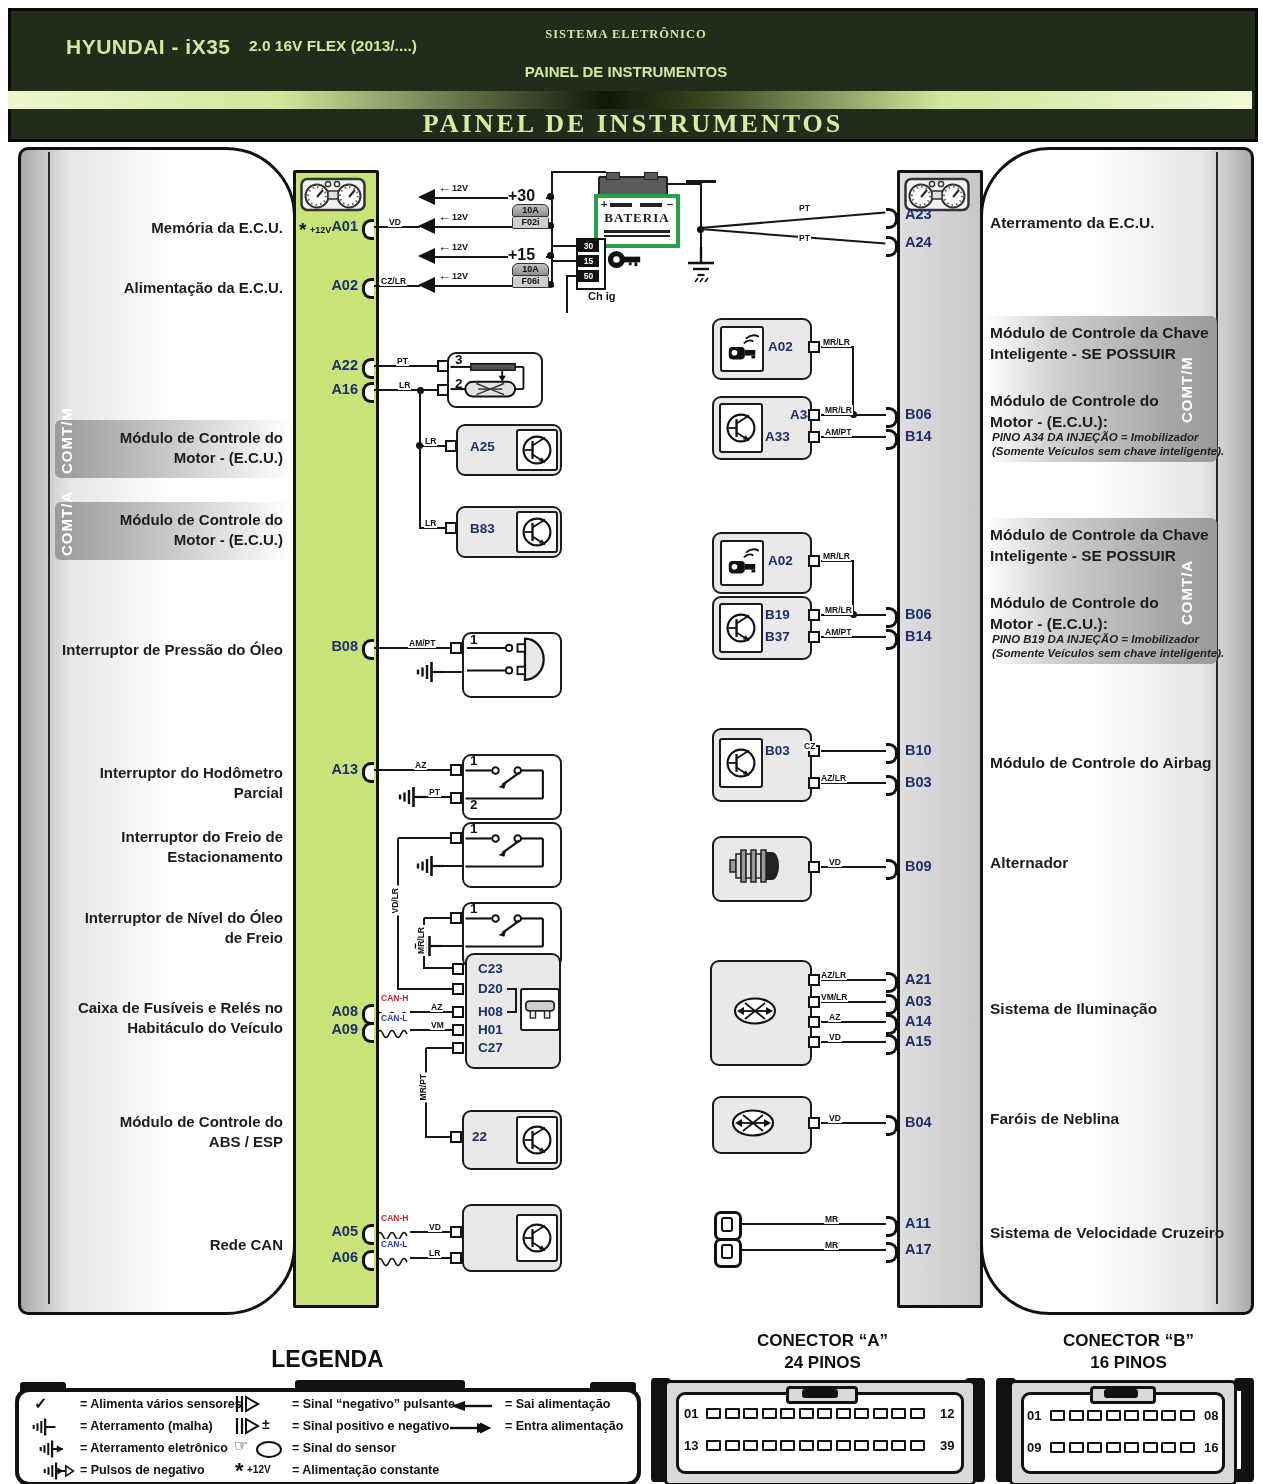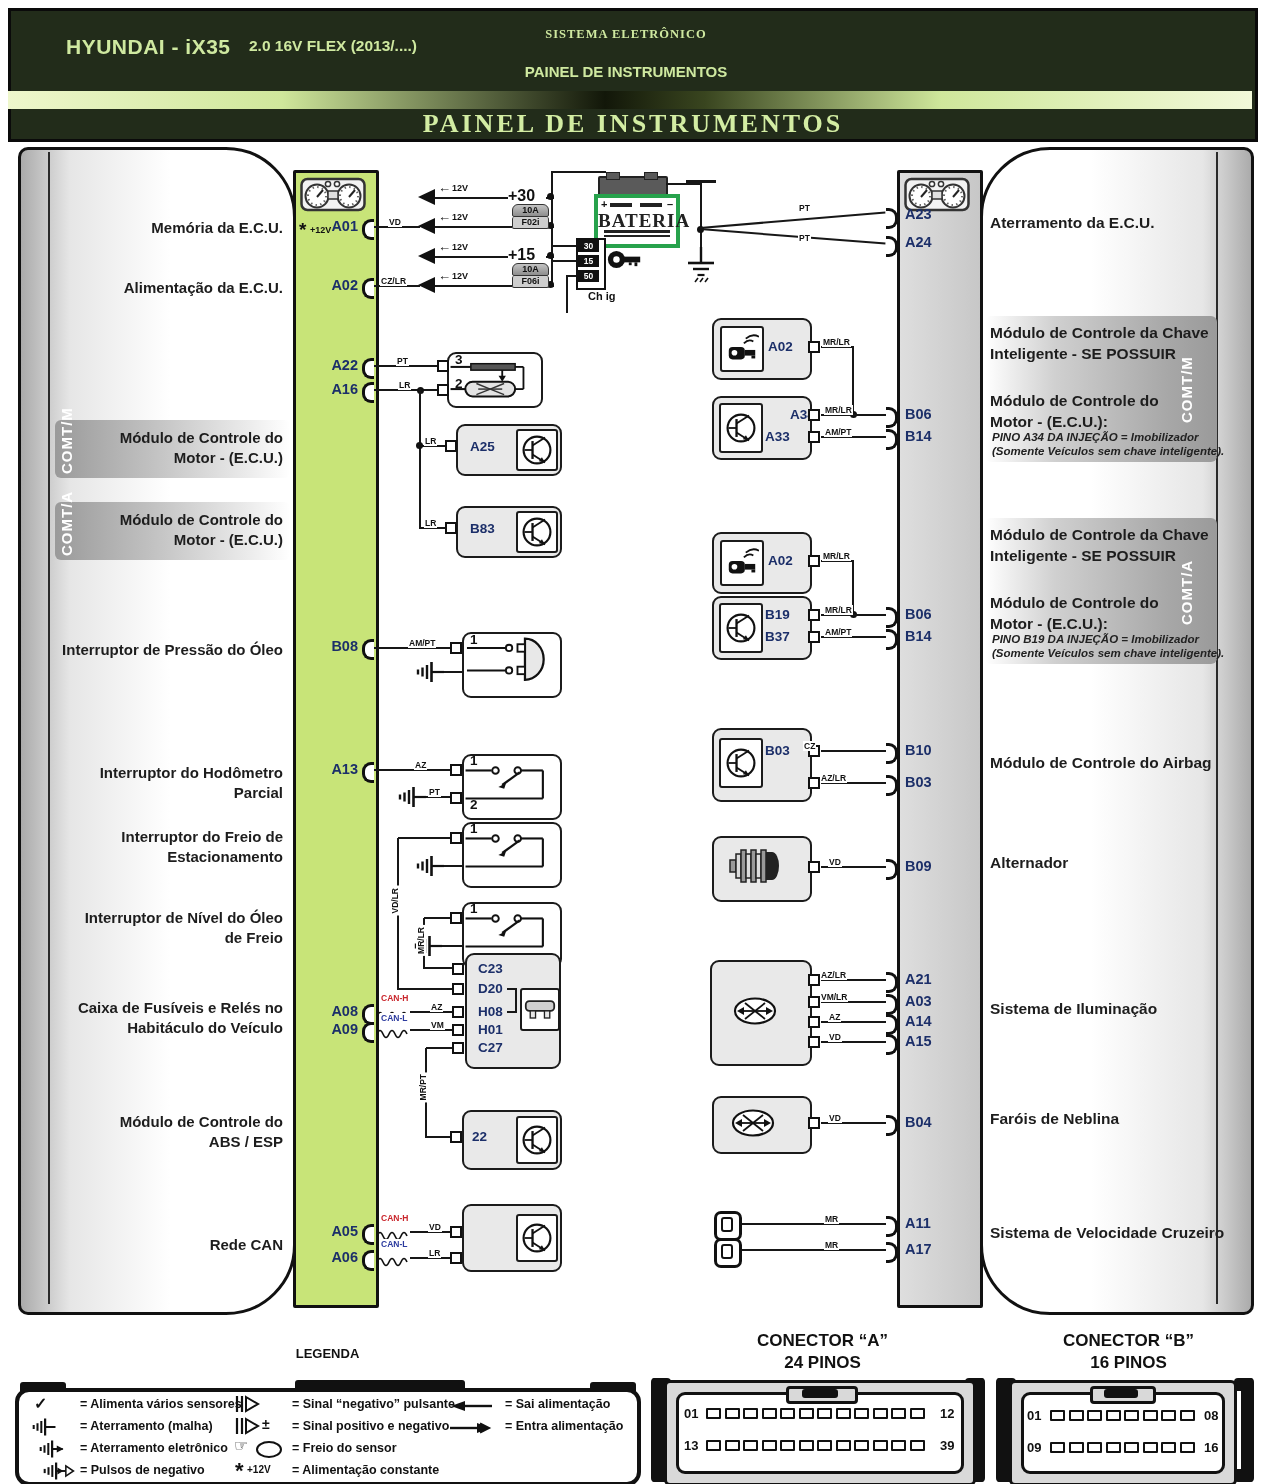--- a/index.html
+++ b/index.html
@@ -290,21 +290,21 @@
   <div class="hl" style="left:551px;top:171px;width:55px"></div>
   <div class="abs" style="left:598px;top:176px;width:66px;height:16px;background:#5a5a5a;border:2px solid #222;border-radius:2px">
     <span class="abs" style="left:6px;top:-6px;width:12px;height:6px;background:#5a5a5a;border:1.5px solid #222"></span>
     <span class="abs" style="left:44px;top:-6px;width:12px;height:6px;background:#5a5a5a;border:1.5px solid #222"></span>
   </div>
   <div class="abs" style="left:594px;top:194px;width:78px;height:46px;background:#fff;border:4px solid #27a24c">
     <span class="abs" style="left:3px;top:0;font-weight:bold;font-size:11px;color:#111">+</span>
     <span class="abs" style="right:3px;top:0;font-weight:bold;font-size:11px;color:#111">–</span>
     <span class="abs" style="left:12px;top:5px;width:22px;height:4px;background:#222"></span>
     <span class="abs" style="left:42px;top:5px;width:22px;height:4px;background:#222"></span>
-    <div class="abs" style="left:0;top:12px;width:78px;text-align:center;font-family:'Liberation Serif',serif;font-weight:bold;font-size:19px;color:#222;letter-spacing:1px">BATERIA</div>
+    <div class="abs" style="left:0;top:12px;width:78px;text-align:center;font-family:'Liberation Serif',serif;font-weight:bold;font-size:13px;color:#222;letter-spacing:1px">BATERIA</div>
     <span class="abs" style="left:6px;top:32px;width:66px;height:2.5px;background:#222"></span>
     <span class="abs" style="left:6px;top:37px;width:66px;height:2px;background:#222"></span>
   </div>
   <div class="hl" style="left:666px;top:183px;width:36px"></div>
   <div class="hl" style="left:686px;top:180px;width:30px;height:3px"></div>
   <div class="vl" style="left:700px;top:182px;height:66px"></div>
   <div class="dot" style="left:697px;top:226px"></div>
   <div class="hl" style="left:700px;top:227px;width:186px;transform:rotate(-4.8deg);transform-origin:0 50%"></div>
   <div class="hl" style="left:700px;top:228px;width:186px;transform:rotate(4.5deg);transform-origin:0 50%"></div>
   <div class="wl" style="left:798px;top:203px">PT</div>
@@ -646,21 +646,21 @@
   <div class="rlnote" style="top:430px"><span>PINO A34 DA INJEÇÃO = Imobilizador</span><br><span>(Somente Veículos sem chave inteligente).</span></div>
   <div class="rl" style="top:524px"><span>Módulo de Controle da Chave</span><br><span>Inteligente - SE POSSUIR</span></div>
   <div class="rl" style="top:592px"><span>Módulo de Controle do</span><br><span>Motor - (E.C.U.):</span></div>
   <div class="rlnote" style="top:632px"><span>PINO B19 DA INJEÇÃO = Imobilizador</span><br><span>(Somente Veículos sem chave inteligente).</span></div>
   <div class="rl" style="top:752px">Módulo de Controle do Airbag</div>
   <div class="rl" style="top:852px">Alternador</div>
   <div class="rl" style="top:998px">Sistema de Iluminação</div>
   <div class="rl" style="top:1108px">Faróis de Neblina</div>
   <div class="rl" style="top:1222px">Sistema de Velocidade Cruzeiro</div>
 
-  <div class="abs" style="left:15px;top:1346px;width:625px;text-align:center;font-weight:bold;font-size:13px;color:#111">LEGENDA</div>
+  <div class="abs" style="left:15px;top:1346px;width:625px;text-align:center;font-weight:bold;font-size:23px;color:#111">LEGENDA</div>
   <div class="tab" style="left:20px;top:1382px;width:46px;height:12px"></div>
   <div class="tab" style="left:295px;top:1380px;width:170px;height:12px"></div>
   <div class="tab" style="left:590px;top:1382px;width:46px;height:12px"></div>
   <div class="tab" style="left:20px;top:1472px;width:46px;height:12px"></div>
   <div class="tab" style="left:295px;top:1474px;width:170px;height:12px"></div>
   <div class="tab" style="left:590px;top:1472px;width:46px;height:12px"></div>
   <div class="abs" style="left:15px;top:1388px;width:618px;height:90px;background:#fff;border:4px solid #111;border-radius:14px"></div>
   <span class="abs" style="left:34px;top:1394px;font-weight:bold;font-size:16px;color:#111">✓</span>
   <div class="lgt" style="left:80px;top:1397px">= Alimenta vários sensores</div>
   <div class="abs" style="left:28px;top:1416px"><svg width="30" height="22" viewBox="0 0 30 26">
@@ -682,21 +682,21 @@
         <use href="#sym-pulse"></use>
       </svg></div>
   <div class="lgt" style="left:292px;top:1397px">= Sinal “negativo” pulsante</div>
   <div class="abs" style="left:234px;top:1417px"><svg width="26" height="18">
         <use href="#sym-pulse"></use>
       </svg></div>
   <span class="abs" style="left:262px;top:1416px;font-weight:bold;font-size:14px;color:#111">±</span>
   <div class="lgt" style="left:292px;top:1419px">= Sinal positivo e negativo</div>
   <span class="abs" style="left:234px;top:1436px;font-size:16px;color:#111">☞</span>
   <span class="abs" style="left:256px;top:1441px;width:22px;height:13px;border:2.5px solid #111;border-radius:50%;background:#fff"></span>
-  <div class="lgt" style="left:292px;top:1441px">= Freio do sensor</div>
+  <div class="lgt" style="left:292px;top:1441px">= Sinal do sensor</div>
   <span class="abs" style="left:235px;top:1458px;font-weight:bold;font-size:22px;color:#111">*</span>
   <span class="abs" style="left:247px;top:1464px;font-weight:bold;font-size:10px;color:#111">+12V</span>
   <div class="lgt" style="left:292px;top:1463px">= Alimentação constante</div>
   <div class="abs" style="left:450px;top:1398px"><svg width="42" height="12">
         <use href="#sym-arrout"></use>
       </svg></div>
   <div class="lgt" style="left:505px;top:1397px">= Sai alimentação</div>
   <div class="abs" style="left:450px;top:1420px"><svg width="42" height="12">
         <use href="#sym-arrin"></use>
       </svg></div>

